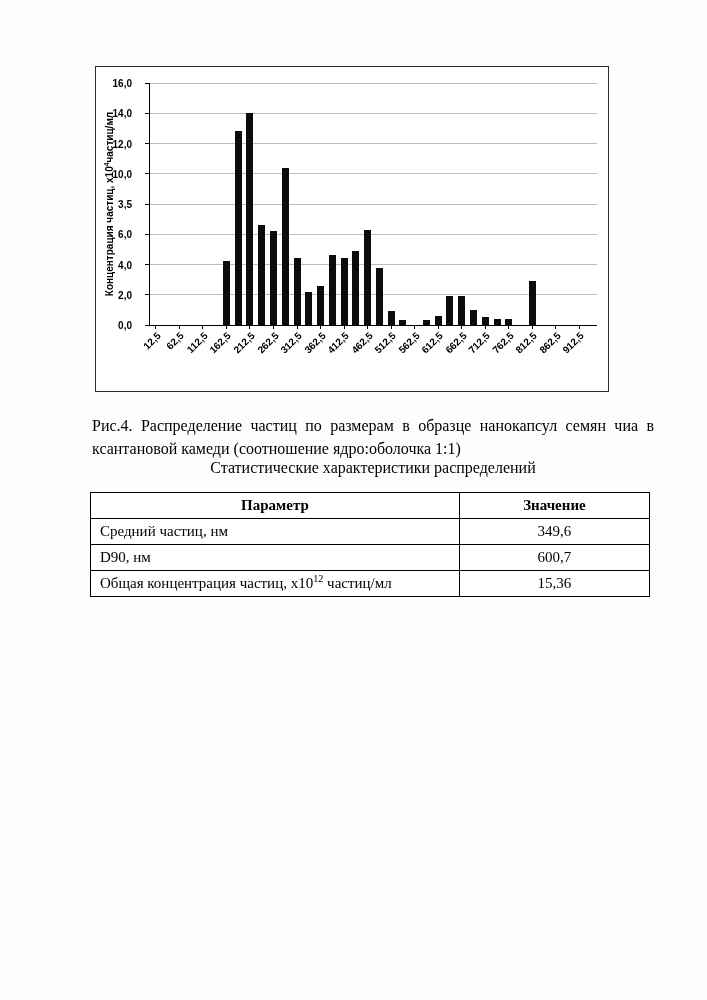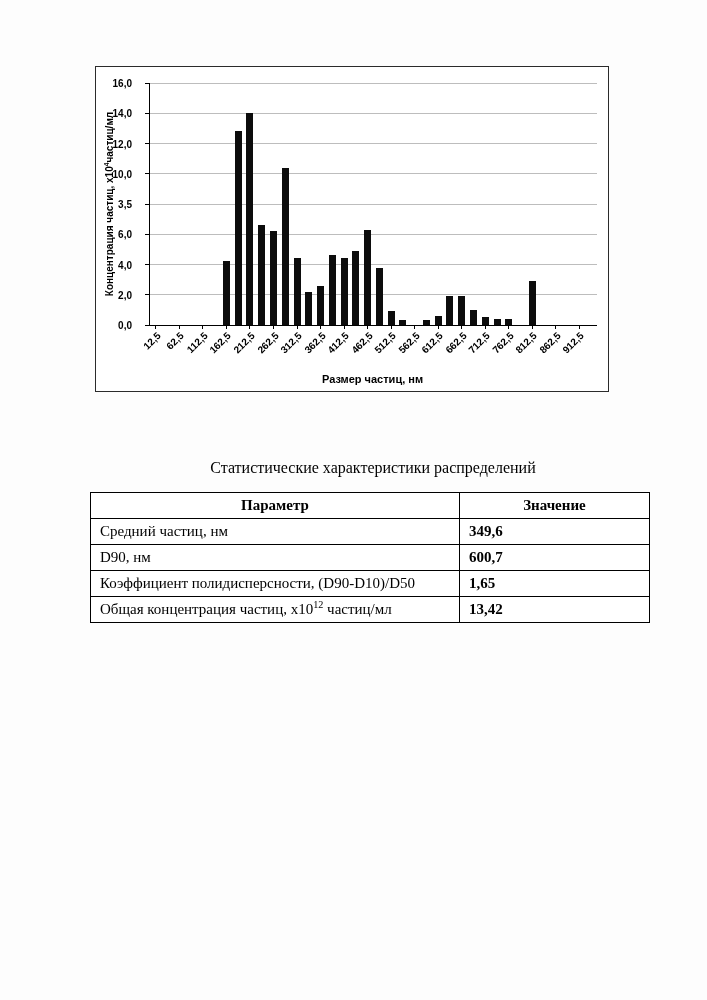--- a/index.html
+++ b/index.html
@@ -60,21 +60,21 @@
     position:absolute; left:92px; top:459px; width:562px;
     text-align:center; font-size:16px;
   }
   table.stats {
     position:absolute; left:90px; top:492px; width:560px;
     border-collapse:collapse; font-size:15px; background:#fff;
   }
   table.stats th, table.stats td { border:1px solid #000; padding:4px 9px; }
   table.stats th { font-weight:700; text-align:center; }
   td.param { text-align:left; width:66%; }
-  td.value { text-align:left; width:34%;font-weight:bold; }
+  td.value { text-align:center; width:34%; }
 </style>
 </head>
 <body>
 
 <div class="page">
 
   <div class="figure-box">
     <div class="y-axis-title">
       <span>Концентрация частиц, х10</span><sup>4</sup><span>частиц/мл</span>
     </div>
@@ -170,46 +170,42 @@
         <div class="lbl" style="left: 204.671px;">562,5</div>
         <div class="lbl" style="left: 228.197px;">612,5</div>
         <div class="lbl" style="left: 251.724px;">662,5</div>
         <div class="lbl" style="left: 275.25px;">712,5</div>
         <div class="lbl" style="left: 298.776px;">762,5</div>
         <div class="lbl" style="left: 322.303px;">812,5</div>
         <div class="lbl" style="left: 345.829px;">862,5</div>
         <div class="lbl" style="left: 369.355px;">912,5</div>
       </div>
 
-    <div class="x-axis-title">Размер частиц, нм</div>
   </div>
 
+  <p class="caption">Рис.4. Распределение частиц по размерам в образце нанокапсул семян чиа в ксантановой камеди (соотношение ядро:оболочка 1:1)</p>
 
   <div class="table-title">Статистические характеристики распределений</div>
 
   <table class="stats">
     <thead>
       <tr>
         <th>Параметр</th>
         <th>Значение</th>
       </tr>
     </thead>
     <tbody>
         <tr>
           <td class="param">Средний частиц, нм</td>
           <td class="value">349,6</td>
         </tr>
         <tr>
           <td class="param">D90, нм</td>
           <td class="value">600,7</td>
         </tr>
         <tr>
-          <td class="param">Коэффициент полидисперсности, (D90-D10)/D50</td>
-          <td class="value">1,65</td>
-        </tr>
-        <tr>
           <td class="param">Общая концентрация частиц, х10<sup>12</sup> частиц/мл</td>
-          <td class="value">13,42</td>
+          <td class="value">15,36</td>
         </tr>
       </tbody>
   </table>
 
 </div>
 
 </body></html>

